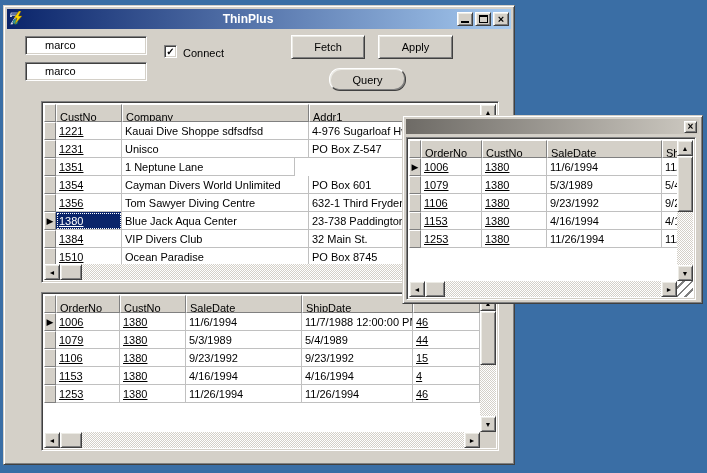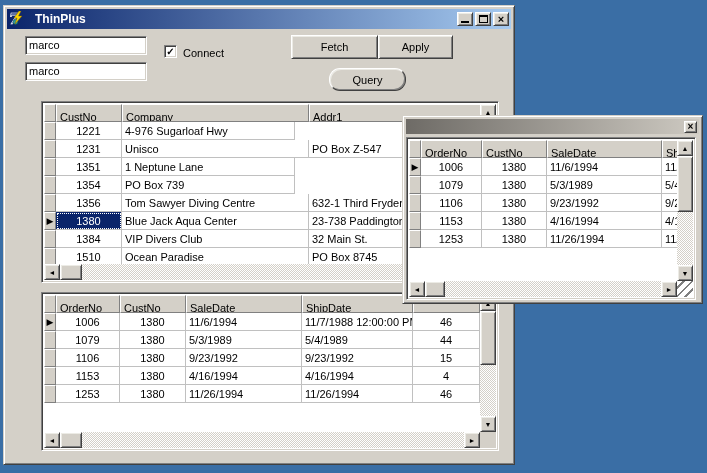--- a/index.html
+++ b/index.html
@@ -13,45 +13,45 @@
   .r3d  { background:#D4D0C8; border:1px solid; border-color:#fff #404040 #404040 #fff;
           box-shadow: inset 1px 1px 0 #ECEBE5, inset -1px -1px 0 #808080; }
   .s3d  { border:1px solid; border-color:#808080 #fff #fff #808080;
           box-shadow: inset 1px 1px 0 #404040, inset -1px -1px 0 #D4D0C8; }
   .track{ background-color:#fff;
           background-image: conic-gradient(#D4D0C8 25%, transparent 0 50%, #D4D0C8 0 75%, transparent 0);
           background-size:2px 2px; }
 
   .titlebar { position:absolute; left:3px; right:3px; top:3px; height:20px;
               display:flex; align-items:center; padding:0 2px; }
-  .titlebar .caption { color:#fff; font-weight:bold; font-size:12px; margin-left:10px; flex:1;
-                       white-space:nowrap; overflow:hidden; }
+  .titlebar .caption { color:#fff; font-weight:bold; font-size:12px; margin-left:16px; flex:1;
+                       white-space:nowrap; overflow:hidden;text-align:center; }
   .capbtn { width:16px; height:14px; position:relative; display:flex; align-items:center;
             justify-content:center; margin-left:2px; font-size:11px; font-weight:bold; line-height:1; }
   .capbtn .minbar { position:absolute; left:3px; bottom:2px; width:8px; height:2px; background:#000; }
   .capbtn .maxbox { width:9px; height:8px; border:1px solid #000; border-top-width:2px; }
 
-  .edit { position:absolute; background:#fff; padding:2px 0 0 3px; white-space:nowrap; overflow:hidden; }
+  .edit { position:absolute; background:#fff; padding:2px 0 0 19px; white-space:nowrap; overflow:hidden; }
   .pushbtn { position:absolute; display:flex; align-items:center; justify-content:center; cursor:default; }
 
   .checkbox { position:absolute; width:13px; height:13px; background:#fff; display:flex;
               align-items:center; justify-content:center; font-size:10px; font-weight:bold; line-height:1; }
   .cblabel  { position:absolute; white-space:nowrap; }
 
   
   .grid  { position:absolute; background:#fff; border:1px solid; border-color:#808080 #fff #fff #808080;
            box-shadow: inset 1px 1px 0 #404040, inset -1px -1px 0 #D4D0C8; }
   .gbody { position:absolute; left:2px; top:2px; right:18px; bottom:18px; overflow:hidden; background:#fff; }
   .grow  { display:flex; height:18px; }
   .cell  { flex:none; height:18px; padding:3px 3px 0 3px; white-space:nowrap; overflow:hidden;
            border-right:1px solid #C0C0C0; border-bottom:1px solid #C0C0C0; background:#fff; line-height:12px; }
   .hdr   { background:#D4D0C8; border:1px solid; border-color:#fff #808080 #808080 #fff; padding-top:6px; }
   .ind   { background:#D4D0C8; border:1px solid; border-color:#fff #808080 #808080 #fff;
            display:flex; align-items:center; justify-content:center; padding:0; font-size:9px; line-height:1; }
-  .num   { text-align:center; }
+  .num   { text-align:left;text-decoration:underline; }
   .sel   { background:#0A246A; color:#fff; outline:1px dotted #fff; outline-offset:-2px; }
 
   .g1 .c0{width:12px} .g1 .c1{width:66px} .g1 .c2{width:187px} .g1 .c3{width:173px}
   .g2 .c0{width:12px} .g2 .c1{width:64px} .g2 .c2{width:66px} .g2 .c3{width:116px} .g2 .c4{width:111px} .g2 .c5{width:67px}
   .gp .c0{width:12px} .gp .c1{width:61px} .gp .c2{width:65px} .gp .c3{width:115px} .gp .c4{width:17px}
 
   
   .vsb { position:absolute; top:2px; right:2px; width:16px; bottom:18px; }
   .hsb { position:absolute; left:2px; bottom:2px; right:18px; height:16px; }
   .sbtn { position:absolute; width:16px; height:16px; display:flex; align-items:center;
@@ -87,52 +87,54 @@
   </div>
 
   <div class="edit s3d" style="left:21px; top:30px; width:122px; height:19px;">marco</div>
   <div class="edit s3d" style="left:21px; top:56px; width:122px; height:19px;">marco</div>
 
   <span class="checkbox s3d" style="left:160px; top:39px;">
     <span>✓</span>
   </span>
   <span class="cblabel" style="left:179px; top:41px;">Connect</span>
 
-  <button class="pushbtn r3d" style="left:287px; top:29px; width:87px; height:24px; font:inherit;">Fetch</button>
+  <button class="pushbtn r3d" style="left:287px; top:29px; width:74px; height:24px; font:inherit;">Fetch</button>
   <button class="pushbtn r3d" style="left:374px; top:29px; width:75px; height:24px; font:inherit;text-align:center;">Apply</button>
   <button class="pushbtn r3d" style="left:325px; top:62px; width:77px; height:23px; font:inherit;border-radius:11px;">Query</button>
 
   <div class="grid g1" style="left:37px; top:95px; width:458px; height:182px;">
     <div class="gbody">
       <div class="grow">
         <span class="cell ind c0 hdr"></span>
         <span class="cell hdr c1">CustNo</span>
         <span class="cell hdr c2">Company</span>
         <span class="cell hdr c3">Addr1</span>
       </div>
       <div class="grow">
         <span class="cell ind c0"></span>
         <span class="cell num c1">1221</span>
+        <span class="cell c2">Kauai Dive Shoppe sdfsdfsd</span>
         <span class="cell c3">4-976 Sugarloaf Hwy</span>
       </div>
       <div class="grow">
         <span class="cell ind c0"></span>
         <span class="cell num c1">1231</span>
         <span class="cell c2">Unisco</span>
         <span class="cell c3">PO Box Z-547</span>
       </div>
       <div class="grow">
         <span class="cell ind c0"></span>
         <span class="cell num c1">1351</span>
         <span class="cell c3">1 Neptune Lane</span>
       </div>
       <div class="grow">
         <span class="cell ind c0"></span>
         <span class="cell num c1">1354</span>
-        <span class="cell c3">PO Box 739</span>
+        <span class="cell c2">Cayman Divers World Unlimited</span>
+        <span class="cell c3">PO Box 601</span>
       </div>
       <div class="grow">
         <span class="cell ind c0"></span>
         <span class="cell num c1">1356</span>
         <span class="cell c2">Tom Sawyer Diving Centre</span>
         <span class="cell c3">632-1 Third Frydenhoj</span>
       </div>
       <div class="grow">
         <span class="cell ind c0">
             <span>▶</span>

